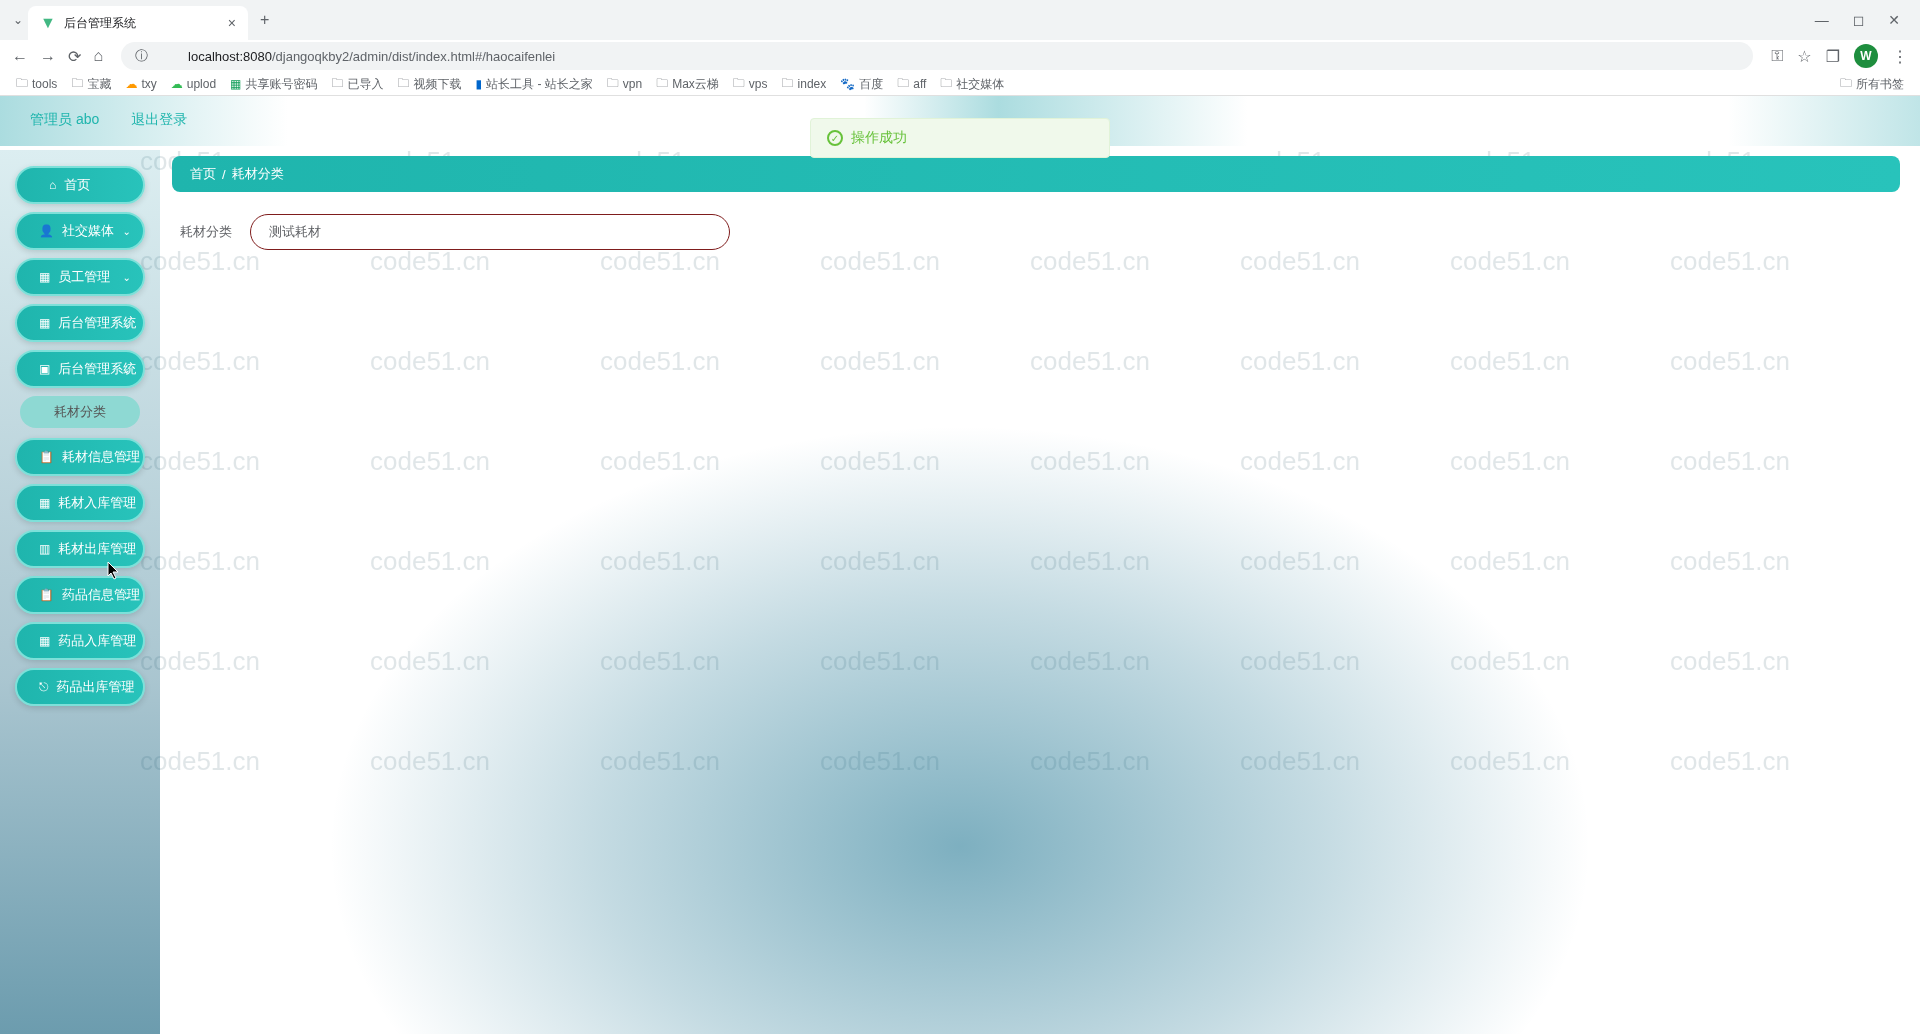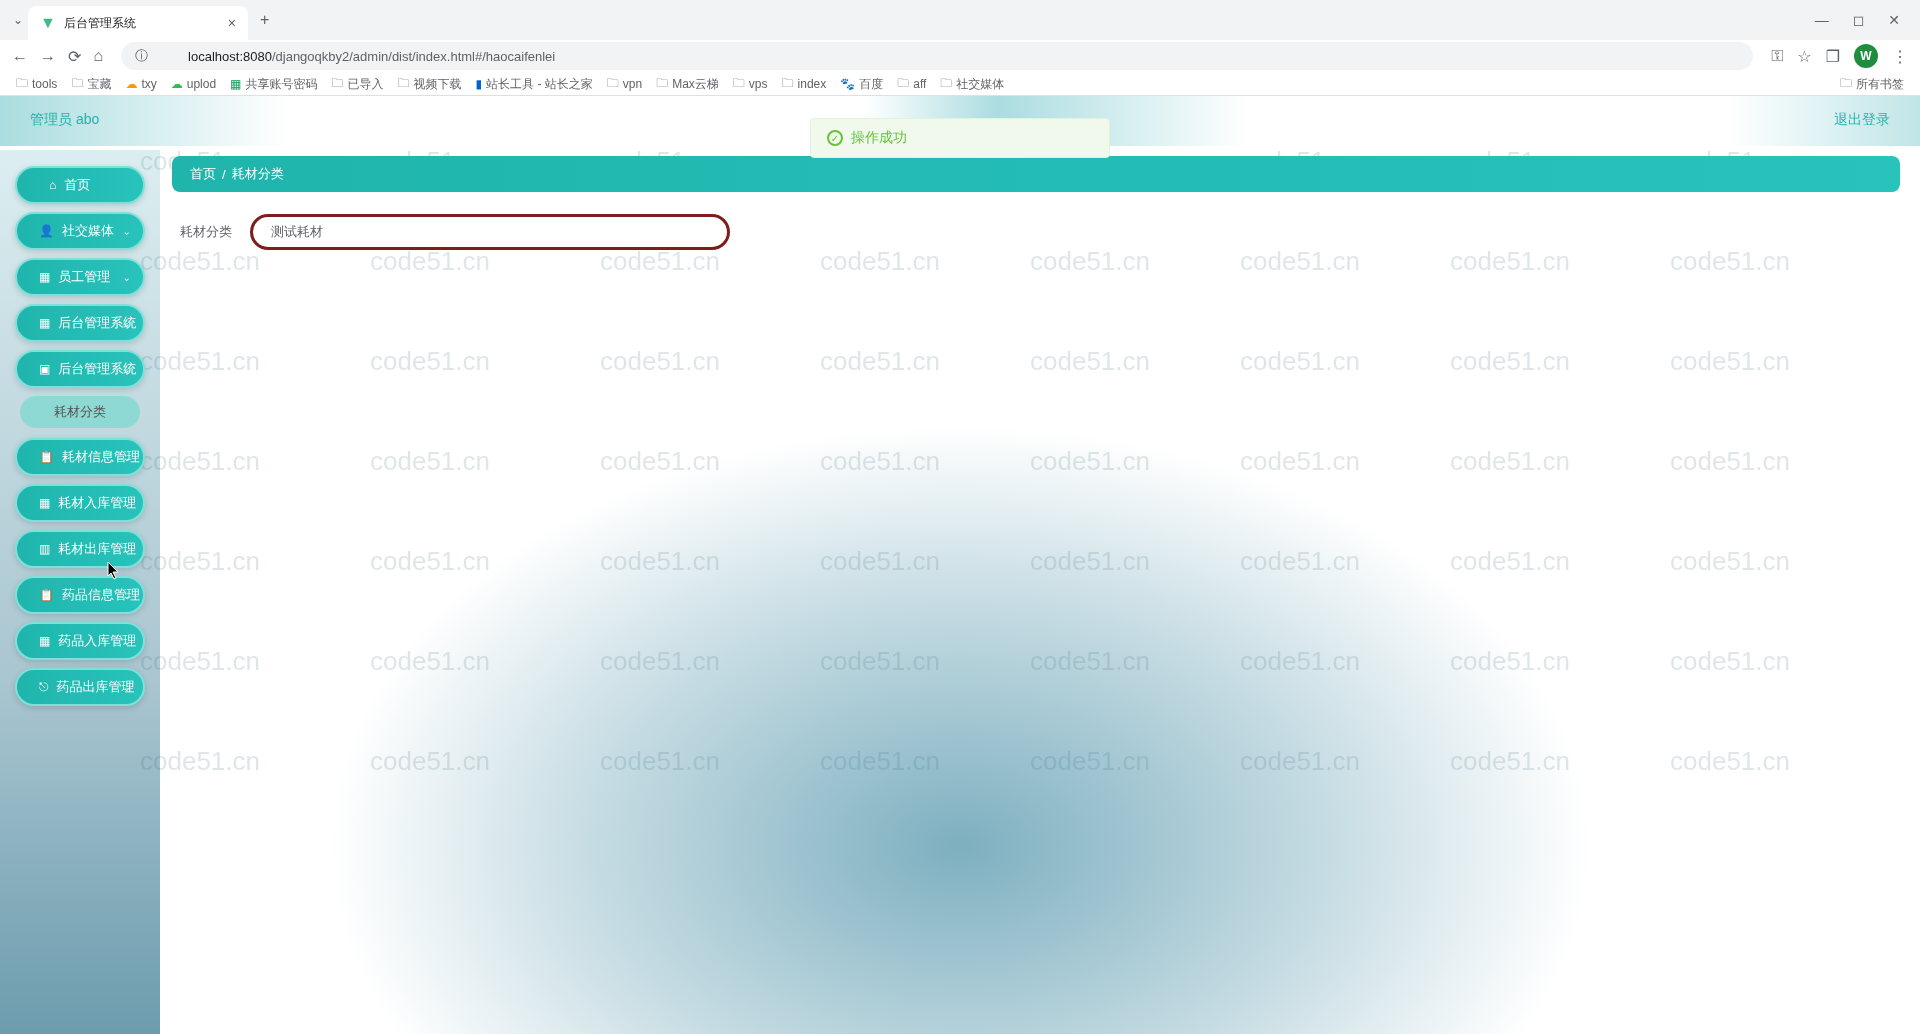--- a/index.html
+++ b/index.html
@@ -24,39 +24,39 @@
 .bookmark-bar{height:24px;display:flex;align-items:center;padding:0 16px;gap:14px;font-size:12px;color:#5f6368;}
 .bookmark-item{display:flex;align-items:center;gap:4px;cursor:pointer;}
 .bookmark-item .folder-icon{color:#5f6368;}
 .bookmark-right{margin-left:auto;}
 
 .app{position:relative;height:938px;background:#fff;}
 .watermark-layer{position:absolute;inset:0;pointer-events:none;z-index:0;}
 .watermark-cell{position:absolute;color:#a8b8bf;font-size:26px;opacity:0.35;}
 .gradient{position:absolute;inset:0;pointer-events:none;z-index:1;background:radial-gradient(ellipse 900px 600px at 50% 80%,rgba(19,110,140,0.55) 0%,rgba(19,110,140,0.25) 40%,rgba(255,255,255,0) 70%);} 
 .gradient-top{position:absolute;top:0;left:0;right:0;height:50px;z-index:1;pointer-events:none;background:linear-gradient(90deg,rgba(45,168,176,0.4) 0%,rgba(255,255,255,0) 15%,rgba(255,255,255,0) 45%,rgba(45,168,176,0.4) 52%,rgba(255,255,255,0) 65%,rgba(255,255,255,0) 90%,rgba(45,168,176,0.3) 100%);}
-.header{position:relative;z-index:3;height:48px;display:flex;align-items:center;justify-content:space-between;padding:0 30px;gap:32px;font-size:14px;}
+.header{position:relative;z-index:3;height:48px;display:flex;align-items:center;justify-content:flex-start;padding:0 30px;gap:32px;font-size:14px;}
 .header-user{color:#1fb5ad;cursor:pointer;}
 .header-logout{color:#1fb5ad;cursor:pointer;}
 .toast{position:absolute;z-index:5;top:22px;left:50%;transform:translateX(-50%);width:300px;height:40px;background:#f0f9eb;border:1px solid #e1f3d8;border-radius:4px;display:flex;align-items:center;padding:0 16px;gap:8px;color:#67c23a;font-size:14px;}
 .toast-icon{width:16px;height:16px;border:2px solid #67c23a;border-radius:50%;display:flex;align-items:center;justify-content:center;font-size:10px;}
 
 .sidebar{position:absolute;left:0;top:54px;bottom:0;width:160px;z-index:3;padding:8px 10px;background:linear-gradient(180deg,rgba(20,140,160,0.15) 0%,rgba(10,90,120,0.35) 60%,rgba(10,90,120,0.6) 100%);}
 .side-btn{position:relative;width:130px;height:38px;margin:8px auto;border-radius:22px;background:linear-gradient(90deg,#1fb5ad 0%,#28c3bb 100%);border:2px solid #7de0d9;color:#fff;display:flex;align-items:center;font-size:13px;cursor:pointer;padding-left:22px;gap:8px;box-shadow:0 2px 6px rgba(0,0,0,0.15);}
 .side-btn.plain{padding-left:32px;}
 .side-btn .chevron{position:absolute;right:12px;font-size:10px;}
 .side-btn .side-icon{font-size:12px;}
 .side-sub{width:120px;height:32px;margin:6px auto 10px;border-radius:18px;background:#8ed9d3;color:#555;display:flex;align-items:center;justify-content:center;font-size:13px;cursor:pointer;}
 
 .content{position:absolute;left:172px;right:20px;top:60px;z-index:3;}
 .breadcrumb{height:36px;background:linear-gradient(90deg,#1fb5ad 0%,#28c3bb 100%);border-radius:8px;display:flex;align-items:center;padding:0 18px;color:#fff;font-size:13px;gap:6px;}
 .breadcrumb a{color:#fff;}
 .form-row{display:flex;align-items:center;margin-top:22px;margin-left:8px;gap:18px;}
 .form-label{font-size:13px;color:#606266;}
-.text-input{width:480px;height:36px;border:3px solid #7f1d1d;border-radius:18px;padding:0 18px;font-size:13px;color:#606266;outline:none;}
+.text-input{width:480px;height:36px;border:1px solid #7f1d1d;border-radius:18px;padding:0 18px;font-size:13px;color:#606266;outline:none;}
 .btn-row{display:flex;gap:14px;margin-top:24px;margin-left:70px;}
 .btn{height:36px;padding:0 24px;border-radius:20px;font-size:13px;cursor:pointer;display:flex;align-items:center;border:none;}
 .btn-primary{background:#3a5fc8;color:#fff;}
 .btn-default{background:#f4f4f5;color:#606266;border:1px solid #e0e0e0;}
 
 .overlay-text{position:absolute;z-index:4;left:50%;top:310px;transform:translateX(-50%);color:#e03131;font-size:34px;font-family:"SimSun","Songti SC",serif;letter-spacing:2px;}
 .cursor-pointer{position:absolute;z-index:6;width:16px;height:20px;}
 </style>
 </head>
 <body>

